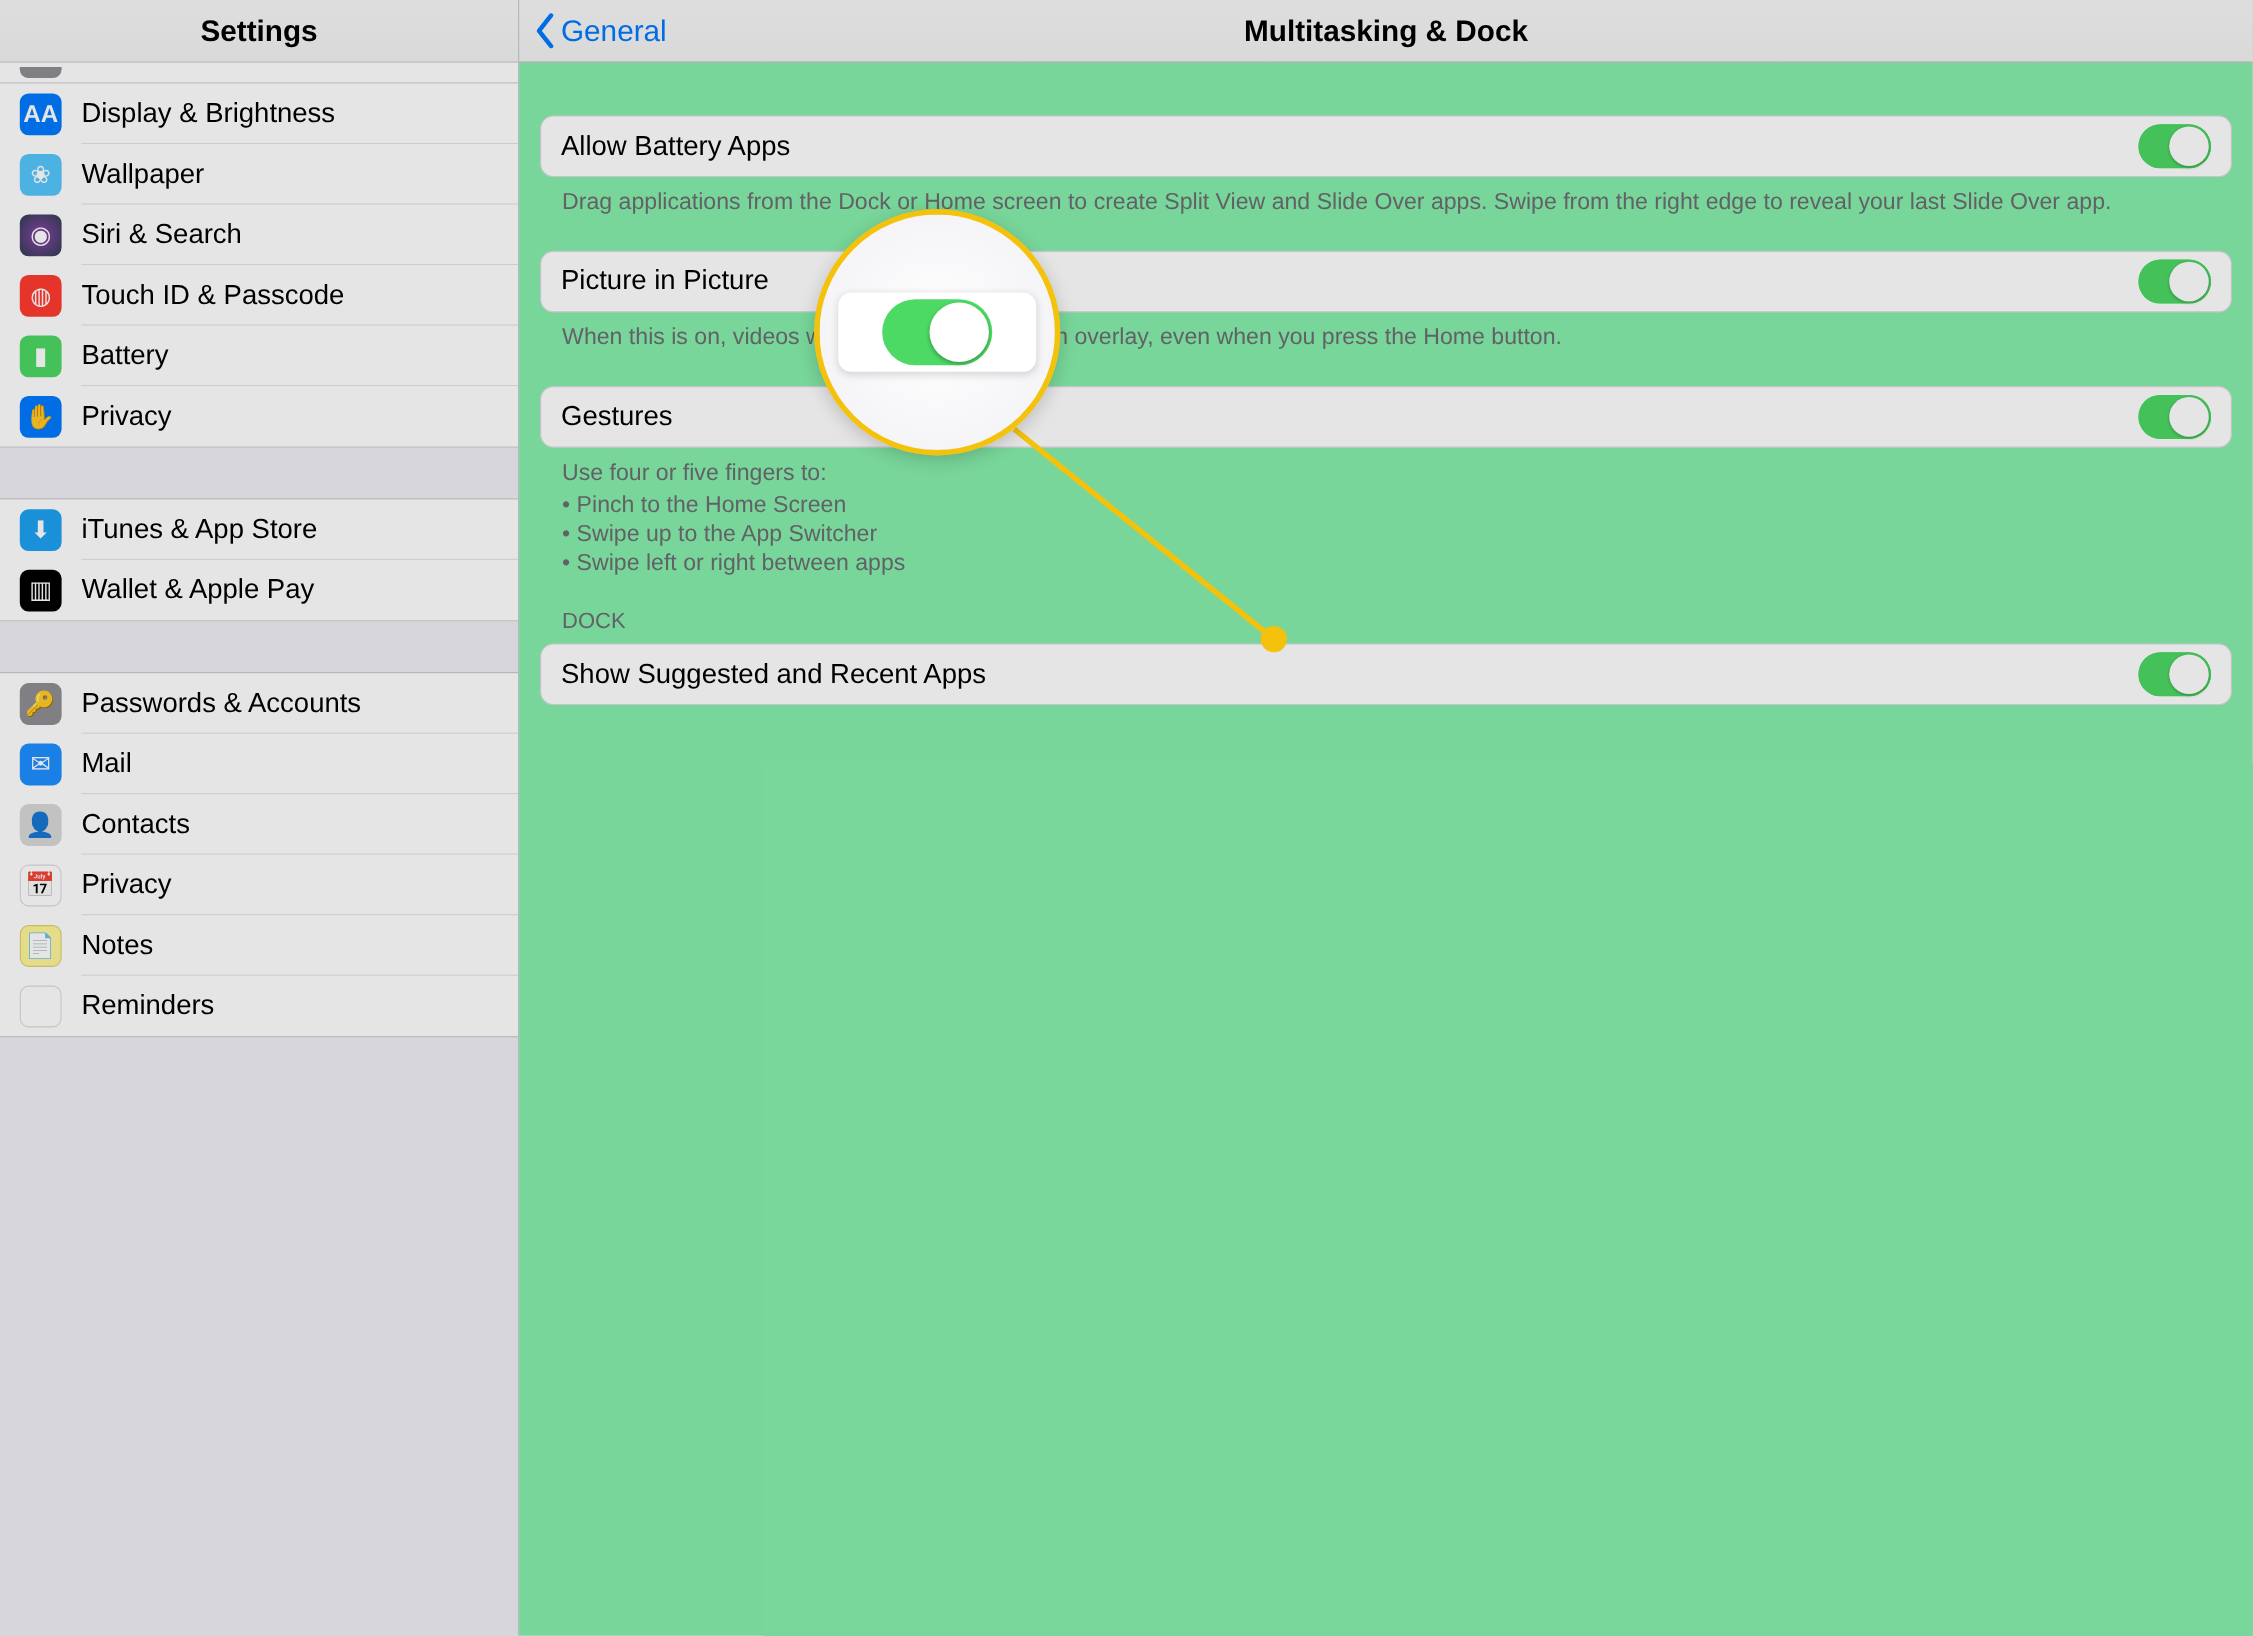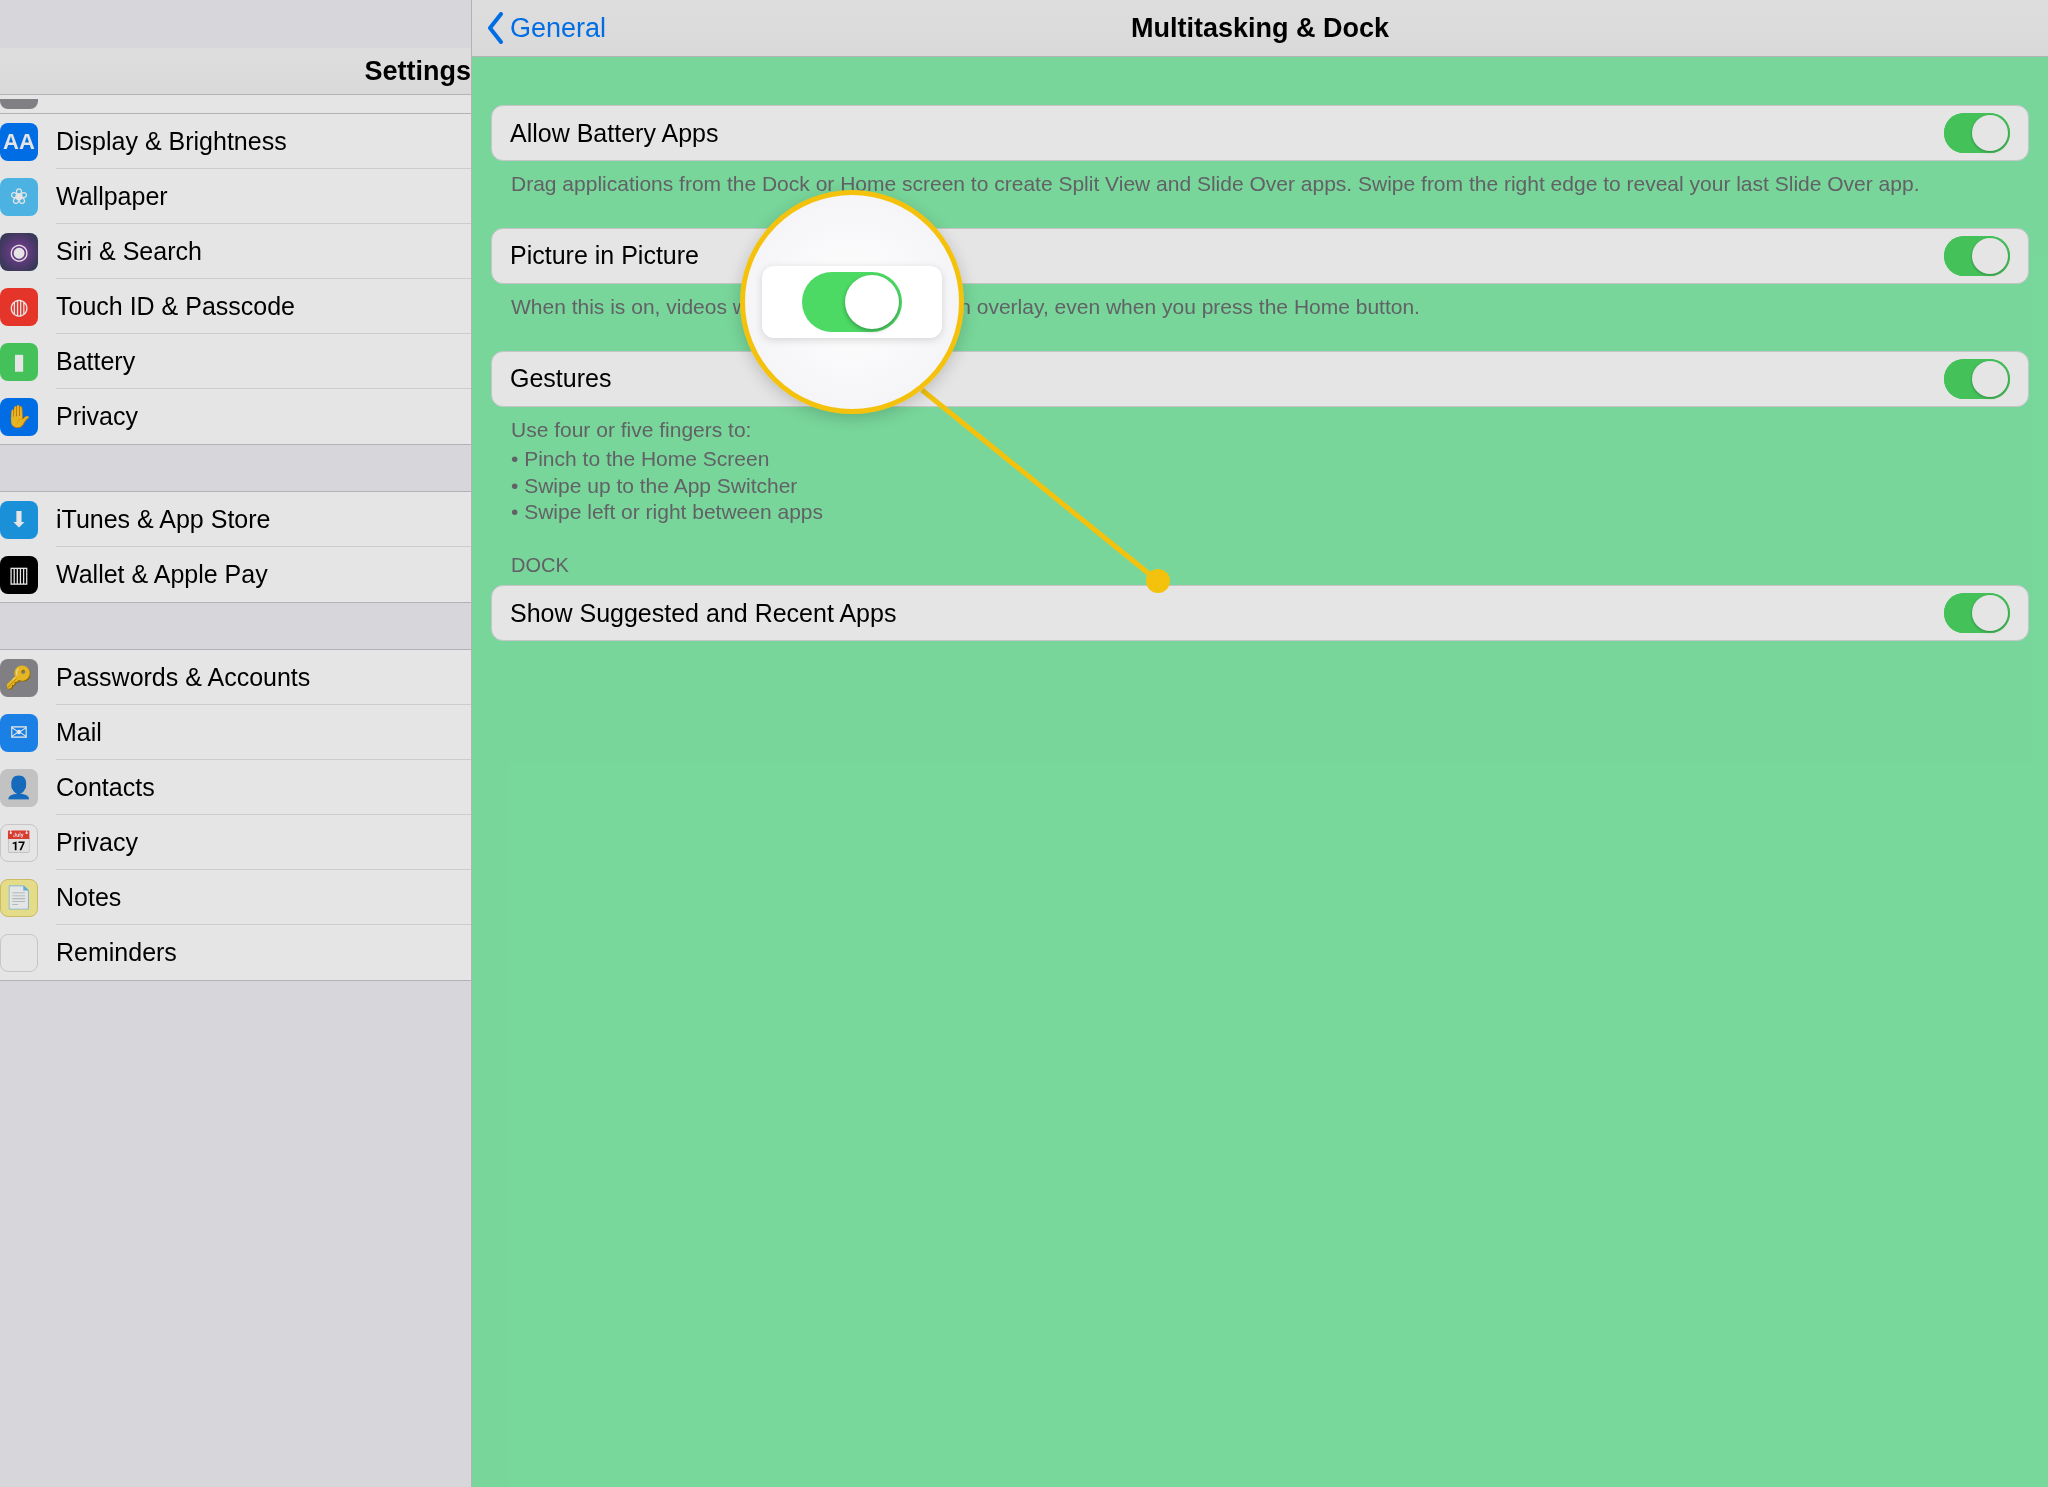--- a/index.html
+++ b/index.html
@@ -10,38 +10,38 @@
 
   
   .sidebar {
     width: 472px;
     height: 100%;
     background: #efeff4;
     border-right: 1px solid #c8c7cc;
     overflow: hidden;
   }
   .sidebar-header {
-    height: 47px;
+    height: 57px;
     display: flex;
     align-items: center;
-    justify-content: flex-end;
+    justify-content: center;
     border-bottom: 1px solid #c8c7cc;
     background: linear-gradient(#f7f7f8, #f2f2f3);
-    margin-top: 48px;
   }
   .sidebar-title { font-size: 27px; font-weight: 600; color: #000; }
 
   .group { background: #fff; border-top: 1px solid #c8c7cc; border-bottom: 1px solid #c8c7cc; }
   .group + .group { margin-top: 0; }
   .group-gap { height: 46px; background: #efeff4; }
 
   .sidebar .row {
     display: flex;
     align-items: center;
     height: 55px;
+    padding-left: 18px;
     cursor: pointer;
   }
   .sidebar .row .icon-wrap {
     width: 38px; height: 38px; border-radius: 8px;
     display: inline-flex; align-items: center; justify-content: center;
     margin-right: 18px; flex: 0 0 38px;
     color: #fff; font-size: 22px;
   }
   .sidebar .row .label-wrap {
     flex: 1; height: 100%; display: flex; align-items: center;

